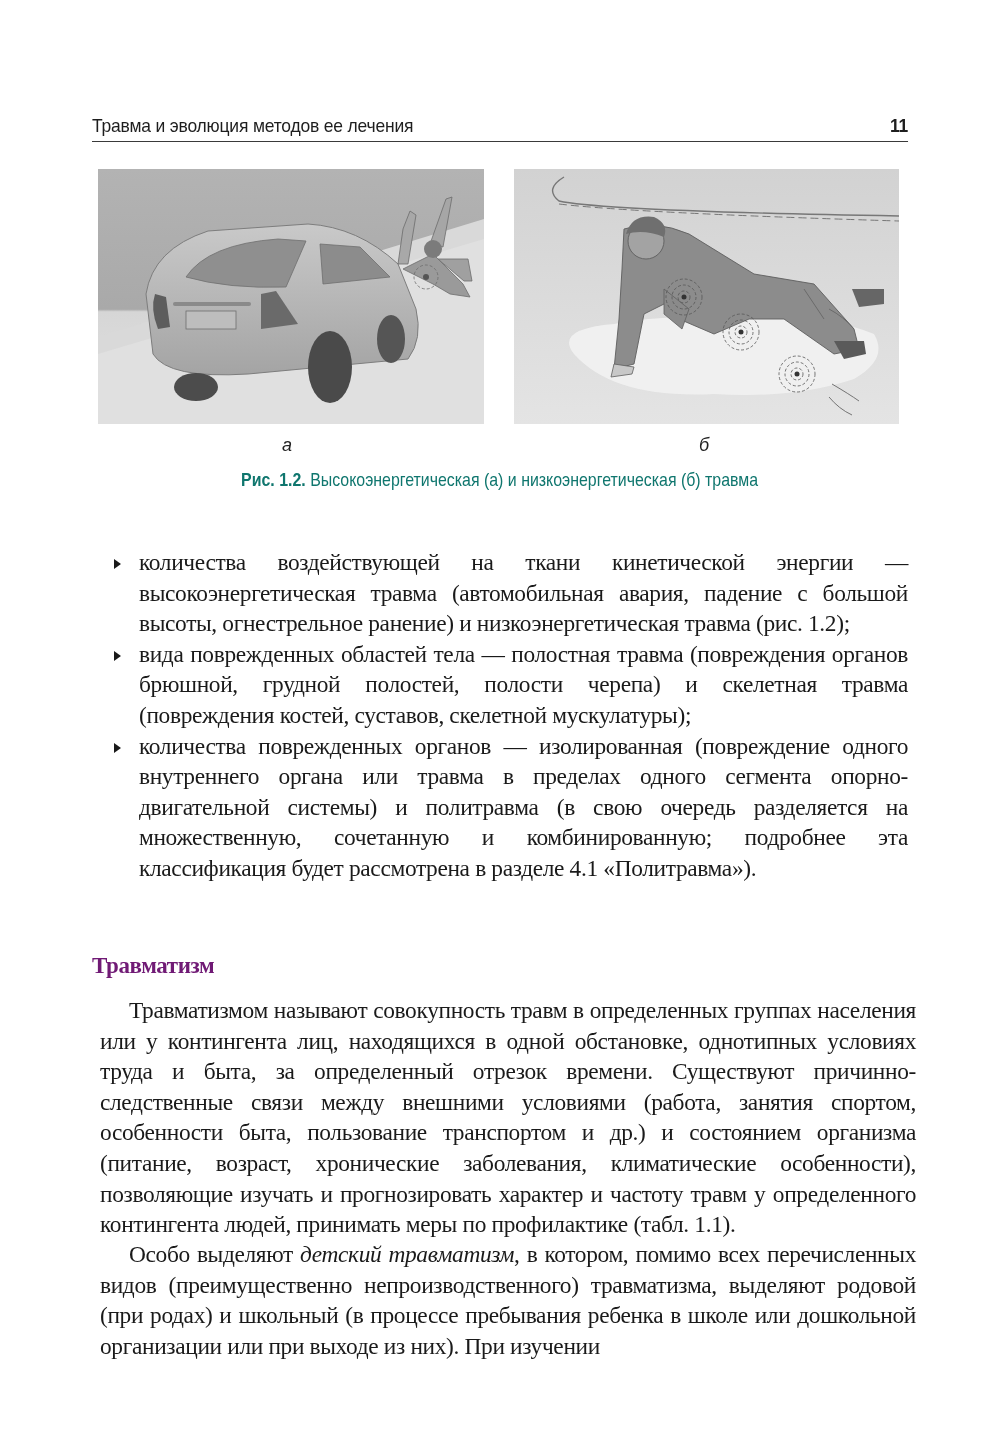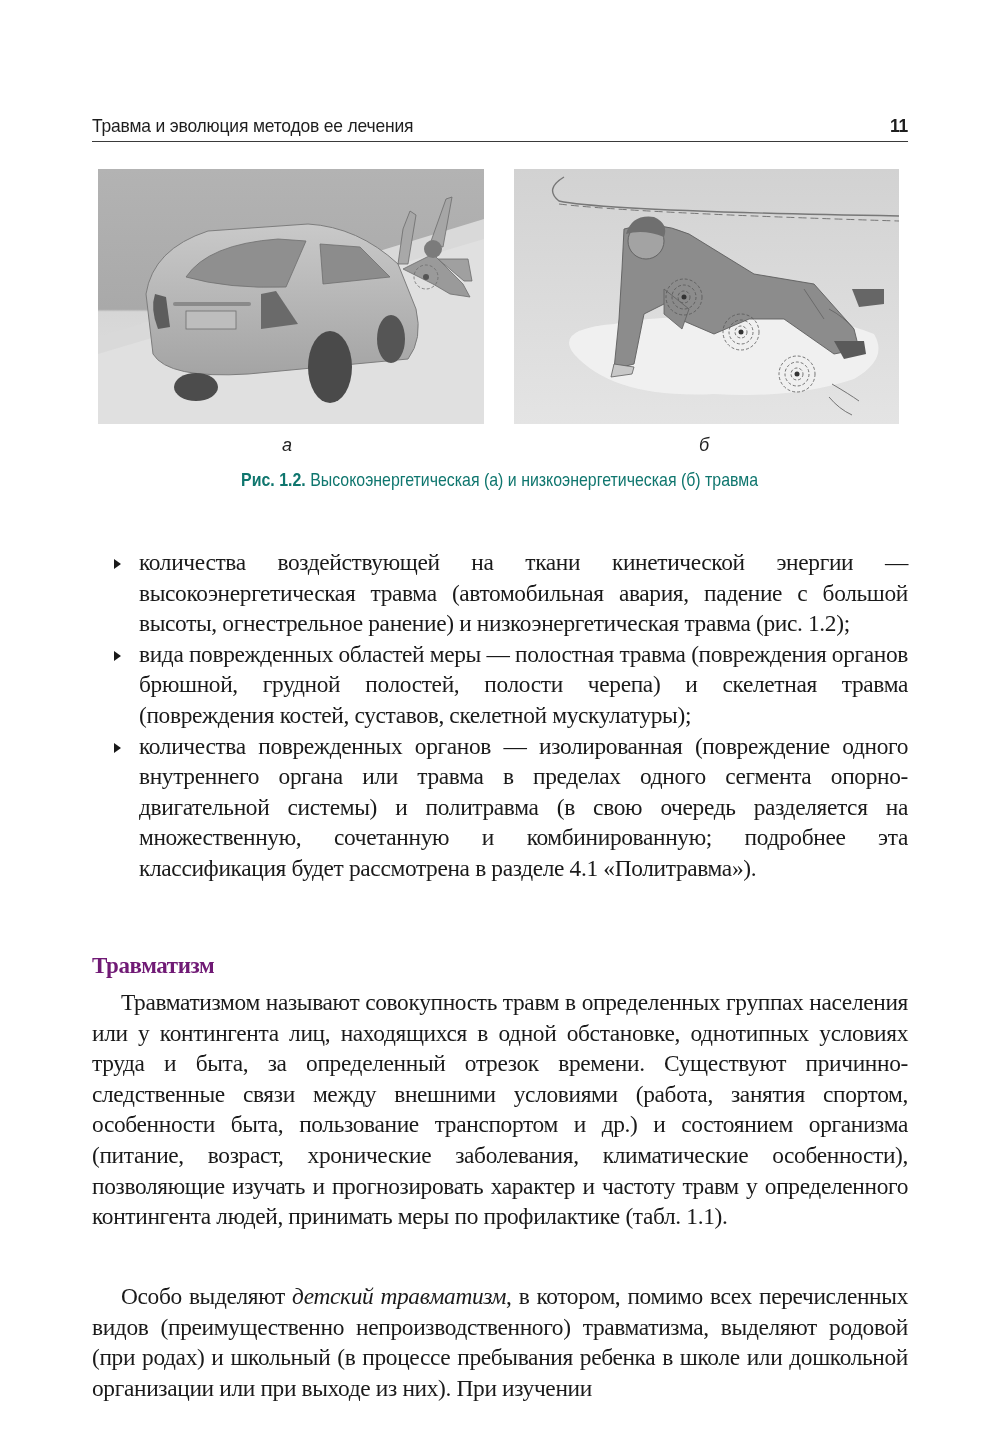--- a/index.html
+++ b/index.html
@@ -34,24 +34,24 @@
   .bullets { position: absolute; top: 547px; left: 0; width: 816px; margin: 0; padding: 0; list-style: none; }
   .bullets li { position: relative; padding-left: 27px; text-align: justify; text-align-last: left; margin: 0; }
   .bullets li .bullet { position: absolute; left: 22px; top: 0; width: 0; height: 0; }
   .bullets li .bullet::before { content: ""; position: absolute; left: 0; top: 12px;
     border-left: 7px solid #1a1a1a; border-top: 5px solid transparent; border-bottom: 5px solid transparent; }
   .bullets li .txt { display: block; margin-left: 20px; letter-spacing: -0.35px; }
 
   .section-heading { position: absolute; top: 953px; left: 0; font-family: "Liberation Serif", serif;
     font-weight: bold; font-size: 23px; color: #701a75; letter-spacing: -0.4px; }
 
-  .para { position: absolute; left: 0; width: 816px; margin: 0; text-indent: 29px;
+  .para { position: absolute; left: 0; width: 816px; margin: 8px; text-indent: 29px;
     text-align: justify; letter-spacing: -0.35px; }
   .para1 { top: 987px; }
-  .para2 { top: 1281px; }
+  .para2 { top: 1231px; }
   .para em { font-style: italic; }
 </style>
 </head>
 <body>
 
 <div class="page">
 
   <div class="running-head">
     <span class="title">Травма и эволюция методов ее лечения</span>
     <span class="pageno">11</span>
@@ -162,21 +162,21 @@
     </span>
   </div>
 
   <ul class="bullets body-text">
     <li>
       <span class="bullet"></span>
       <span class="txt">количества воздействующей на ткани кинетической энергии — высокоэнергетическая травма (автомобильная авария, падение с большой высоты, огнестрельное ранение) и низкоэнергетическая травма (рис. 1.2);</span>
     </li>
     <li>
       <span class="bullet"></span>
-      <span class="txt">вида поврежденных областей меры — полостная травма (повреждения органов брюшной, грудной полостей, полости черепа) и скелетная травма (повреждения костей, суставов, скелетной мускулатуры);</span>
+      <span class="txt">вида поврежденных областей тела — полостная травма (повреждения органов брюшной, грудной полостей, полости черепа) и скелетная травма (повреждения костей, суставов, скелетной мускулатуры);</span>
     </li>
     <li>
       <span class="bullet"></span>
       <span class="txt">количества поврежденных органов — изолированная (повреждение одного внутреннего органа или травма в пределах одного сегмента опорно-двигательной системы) и политравма (в свою очередь разделяется на множественную, сочетанную и комбинированную; подробнее эта классификация будет рассмотрена в разделе 4.1 «Политравма»).</span>
     </li>
   </ul>
 
   <div class="section-heading">Травматизм</div>
 
   <p class="para para1 body-text">Травматизмом называют совокупность травм в определенных группах населения или у контингента лиц, находящихся в одной обстановке, однотипных условиях труда и быта, за определенный отрезок времени. Существуют причинно-следственные связи между внешними условиями (работа, занятия спортом, особенности быта, пользование транспортом и др.) и состоянием организма (питание, возраст, хронические заболевания, климатические особенности), позволяющие изучать и прогнозировать характер и частоту травм у определенного контингента людей, принимать меры по профилактике (табл. 1.1).</p>

